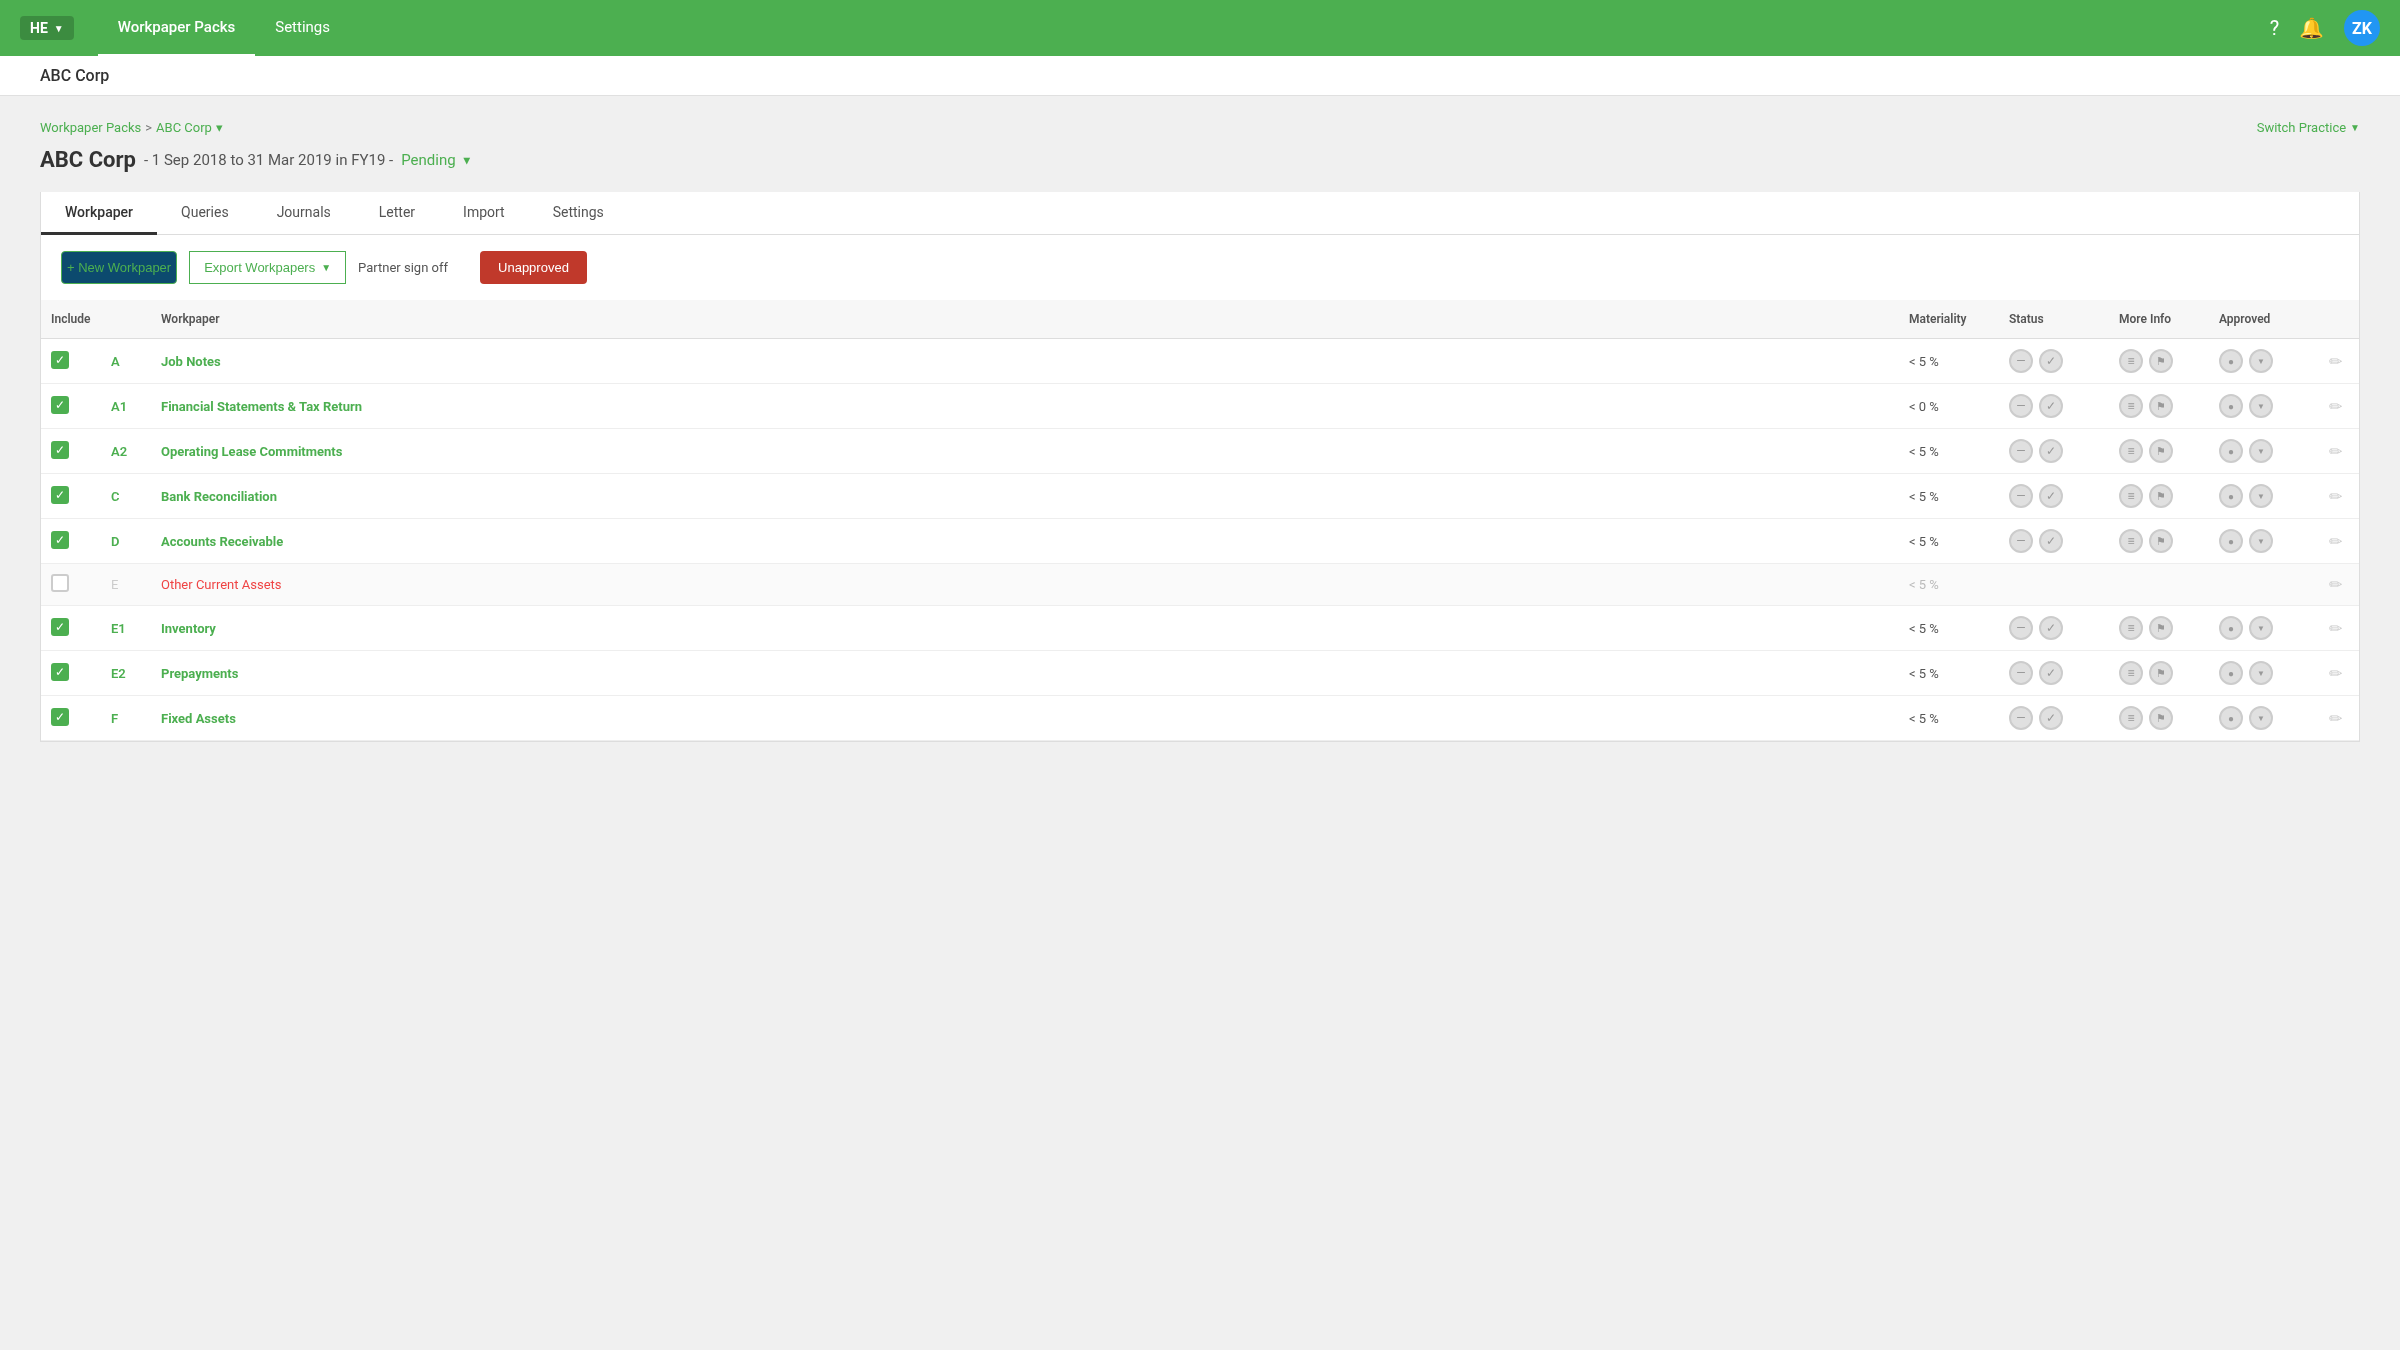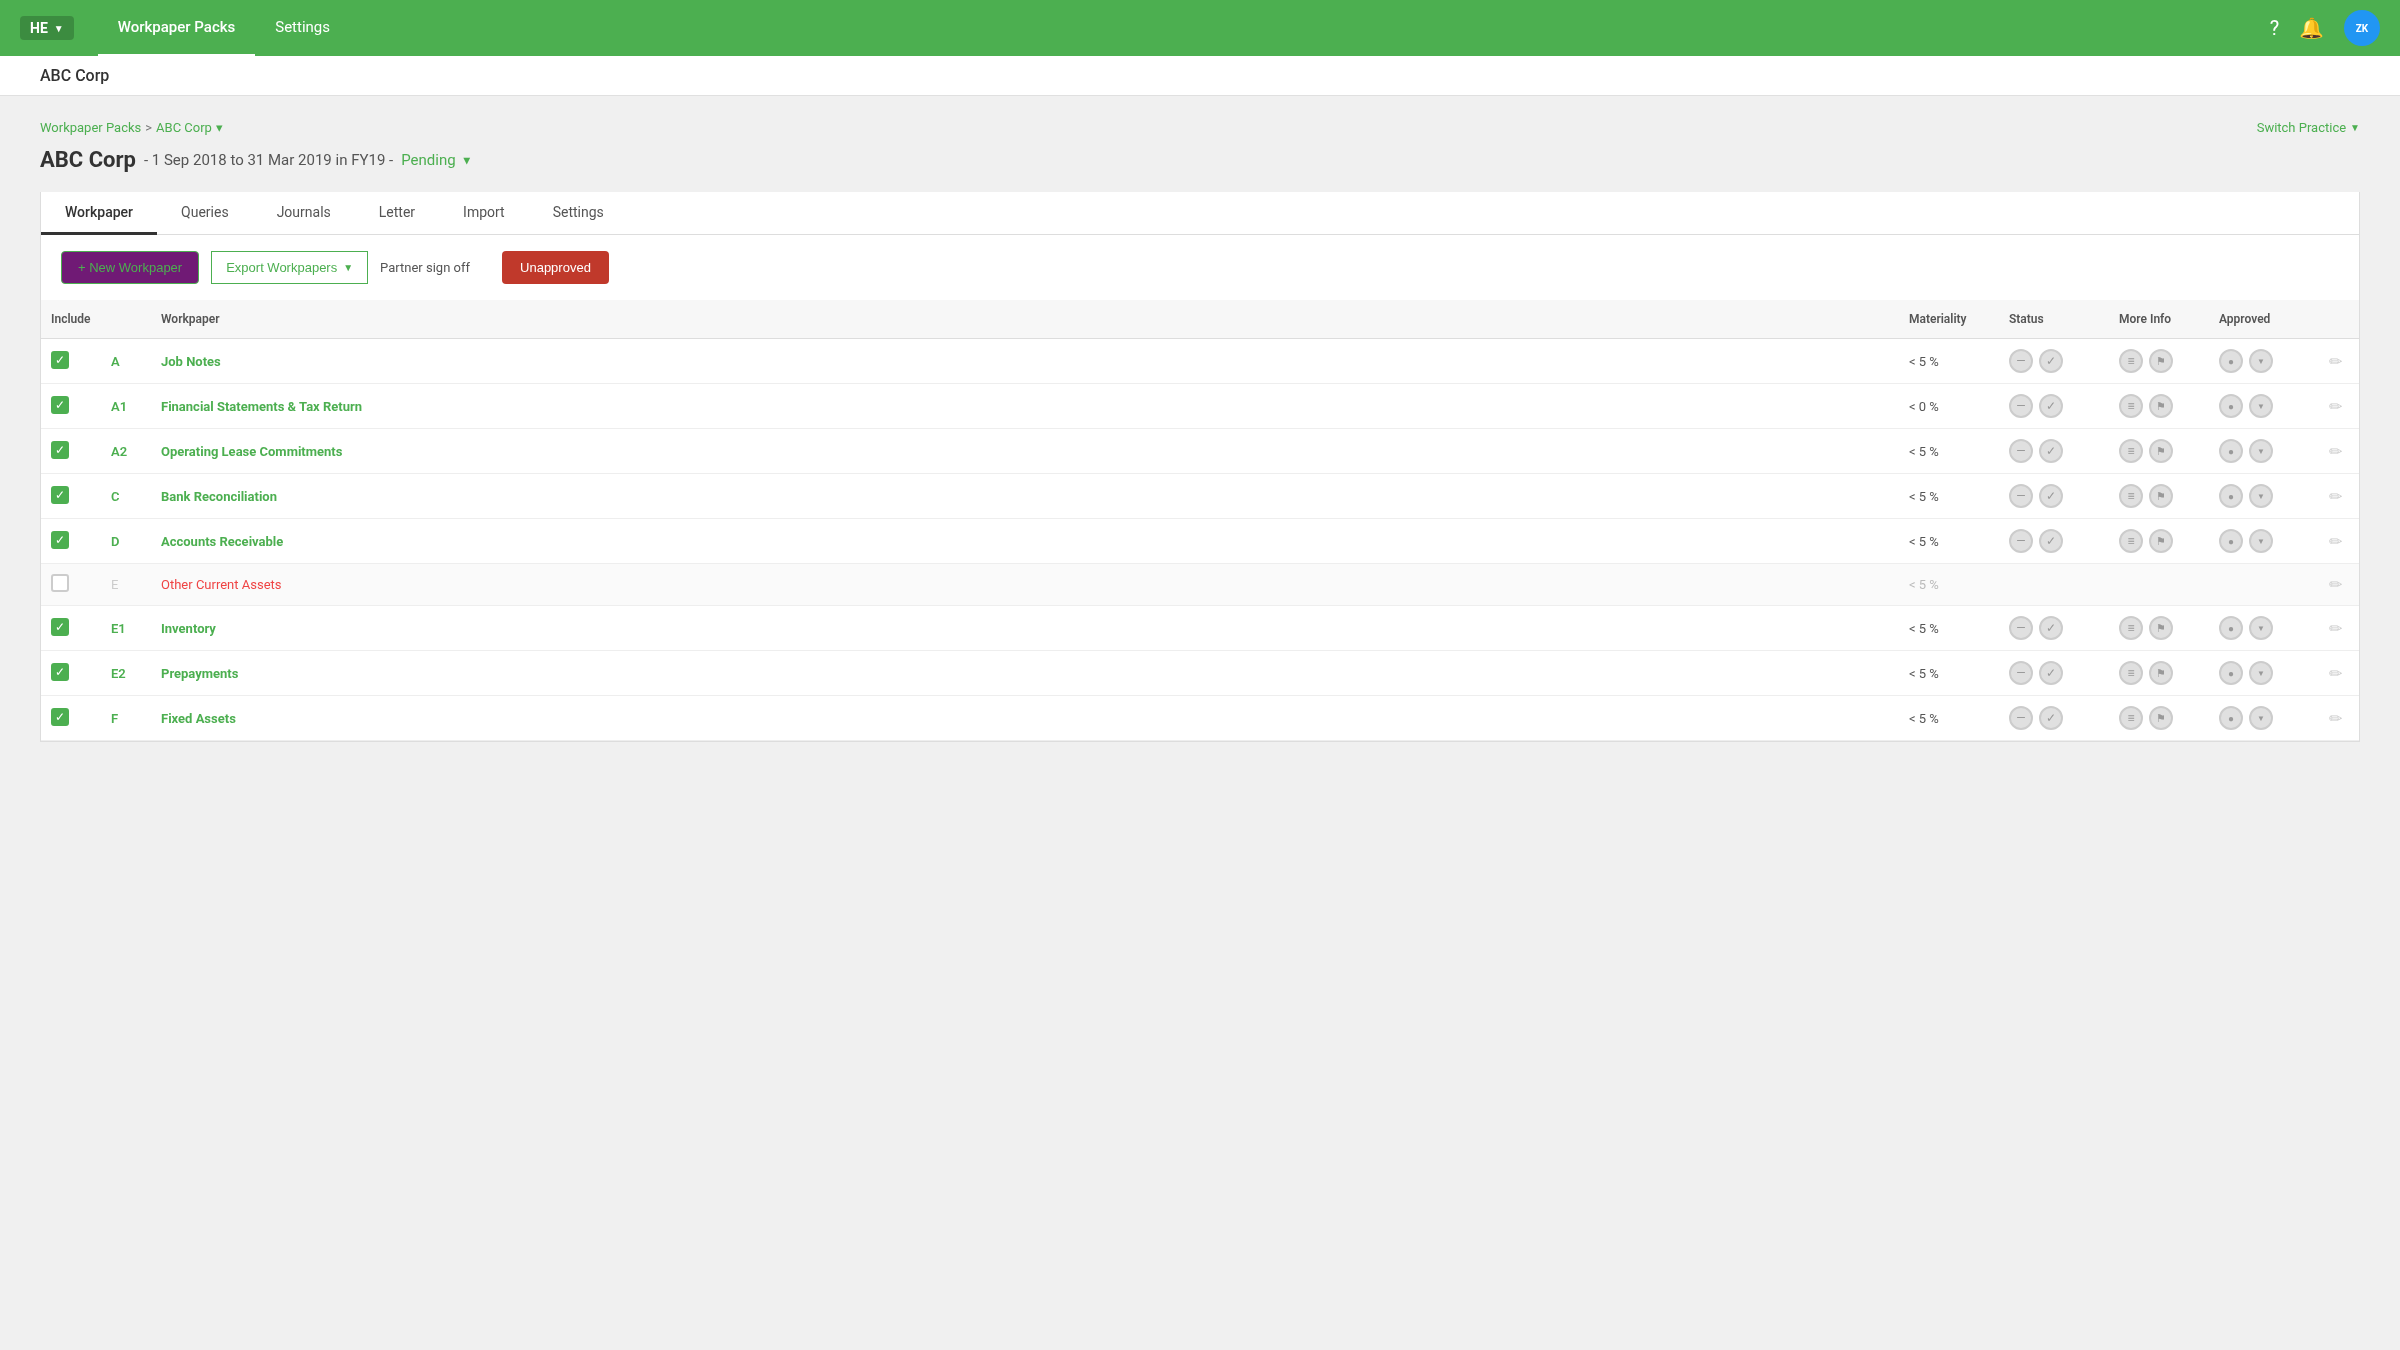--- a/index.html
+++ b/index.html
@@ -46,21 +46,21 @@
       display: flex;
       align-items: center;
       gap: 20px;
     }
     .nav-icon { color: #fff; font-size: 20px; cursor: pointer; }
     .nav-avatar {
       width: 36px; height: 36px;
       background: #2196f3;
       border-radius: 50%;
       display: flex; align-items: center; justify-content: center;
-      color: #fff; font-weight: bold; font-size: 10px;
+      color: #fff; font-weight: bold; font-size: 16px;
       cursor: pointer;
     }
 
     
     .subtitle-bar {
       background: #fff;
       padding: 10px 40px;
       border-bottom: 1px solid #e0e0e0;
     }
     .subtitle-bar h2 { font-size: 16px; color: #333; font-weight: 500; }
@@ -127,24 +127,24 @@
     }
 
     
     .toolbar {
       display: flex;
       align-items: center;
       padding: 16px 20px;
       gap: 12px;
     }
     .btn-new {
-      background: #701a75;
+      background: #0c4a6e;
       border: 1px solid #4caf50;
       color: #4caf50;
-      padding: 8px 16px;
+      padding: 8px 5px;
       border-radius: 4px;
       cursor: pointer;
       font-size: 13px;
     }
     .btn-export {
       background: #fff;
       border: 1px solid #4caf50;
       color: #4caf50;
       padding: 8px 14px;
       border-radius: 0;

